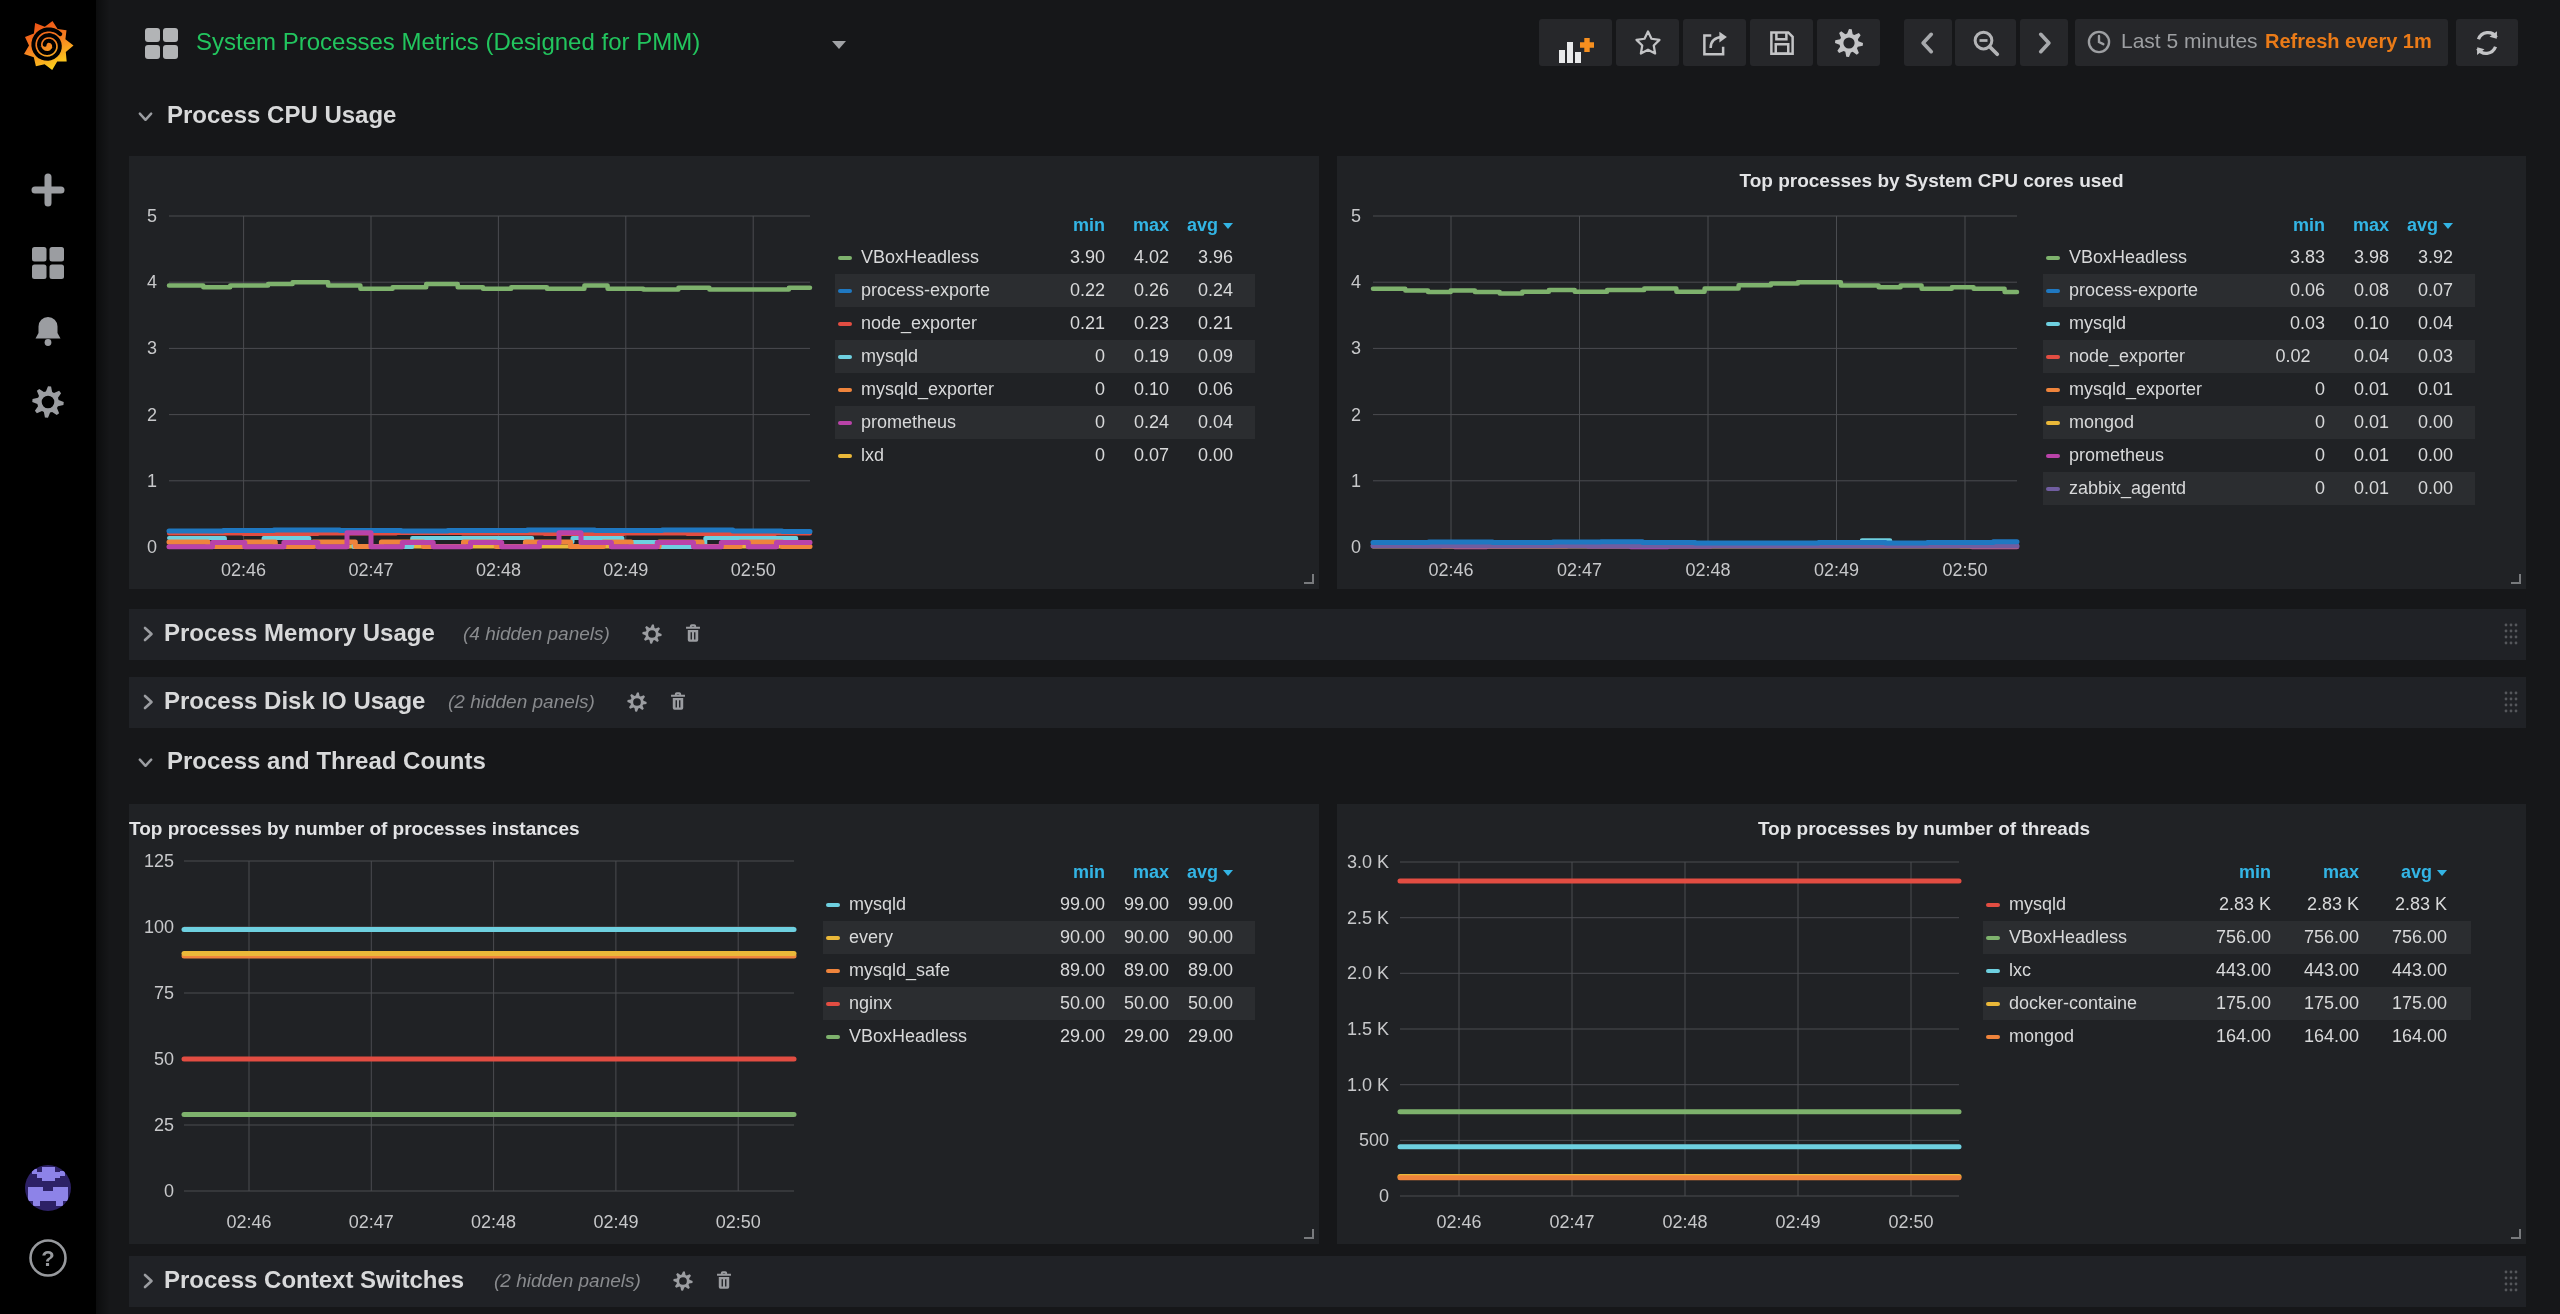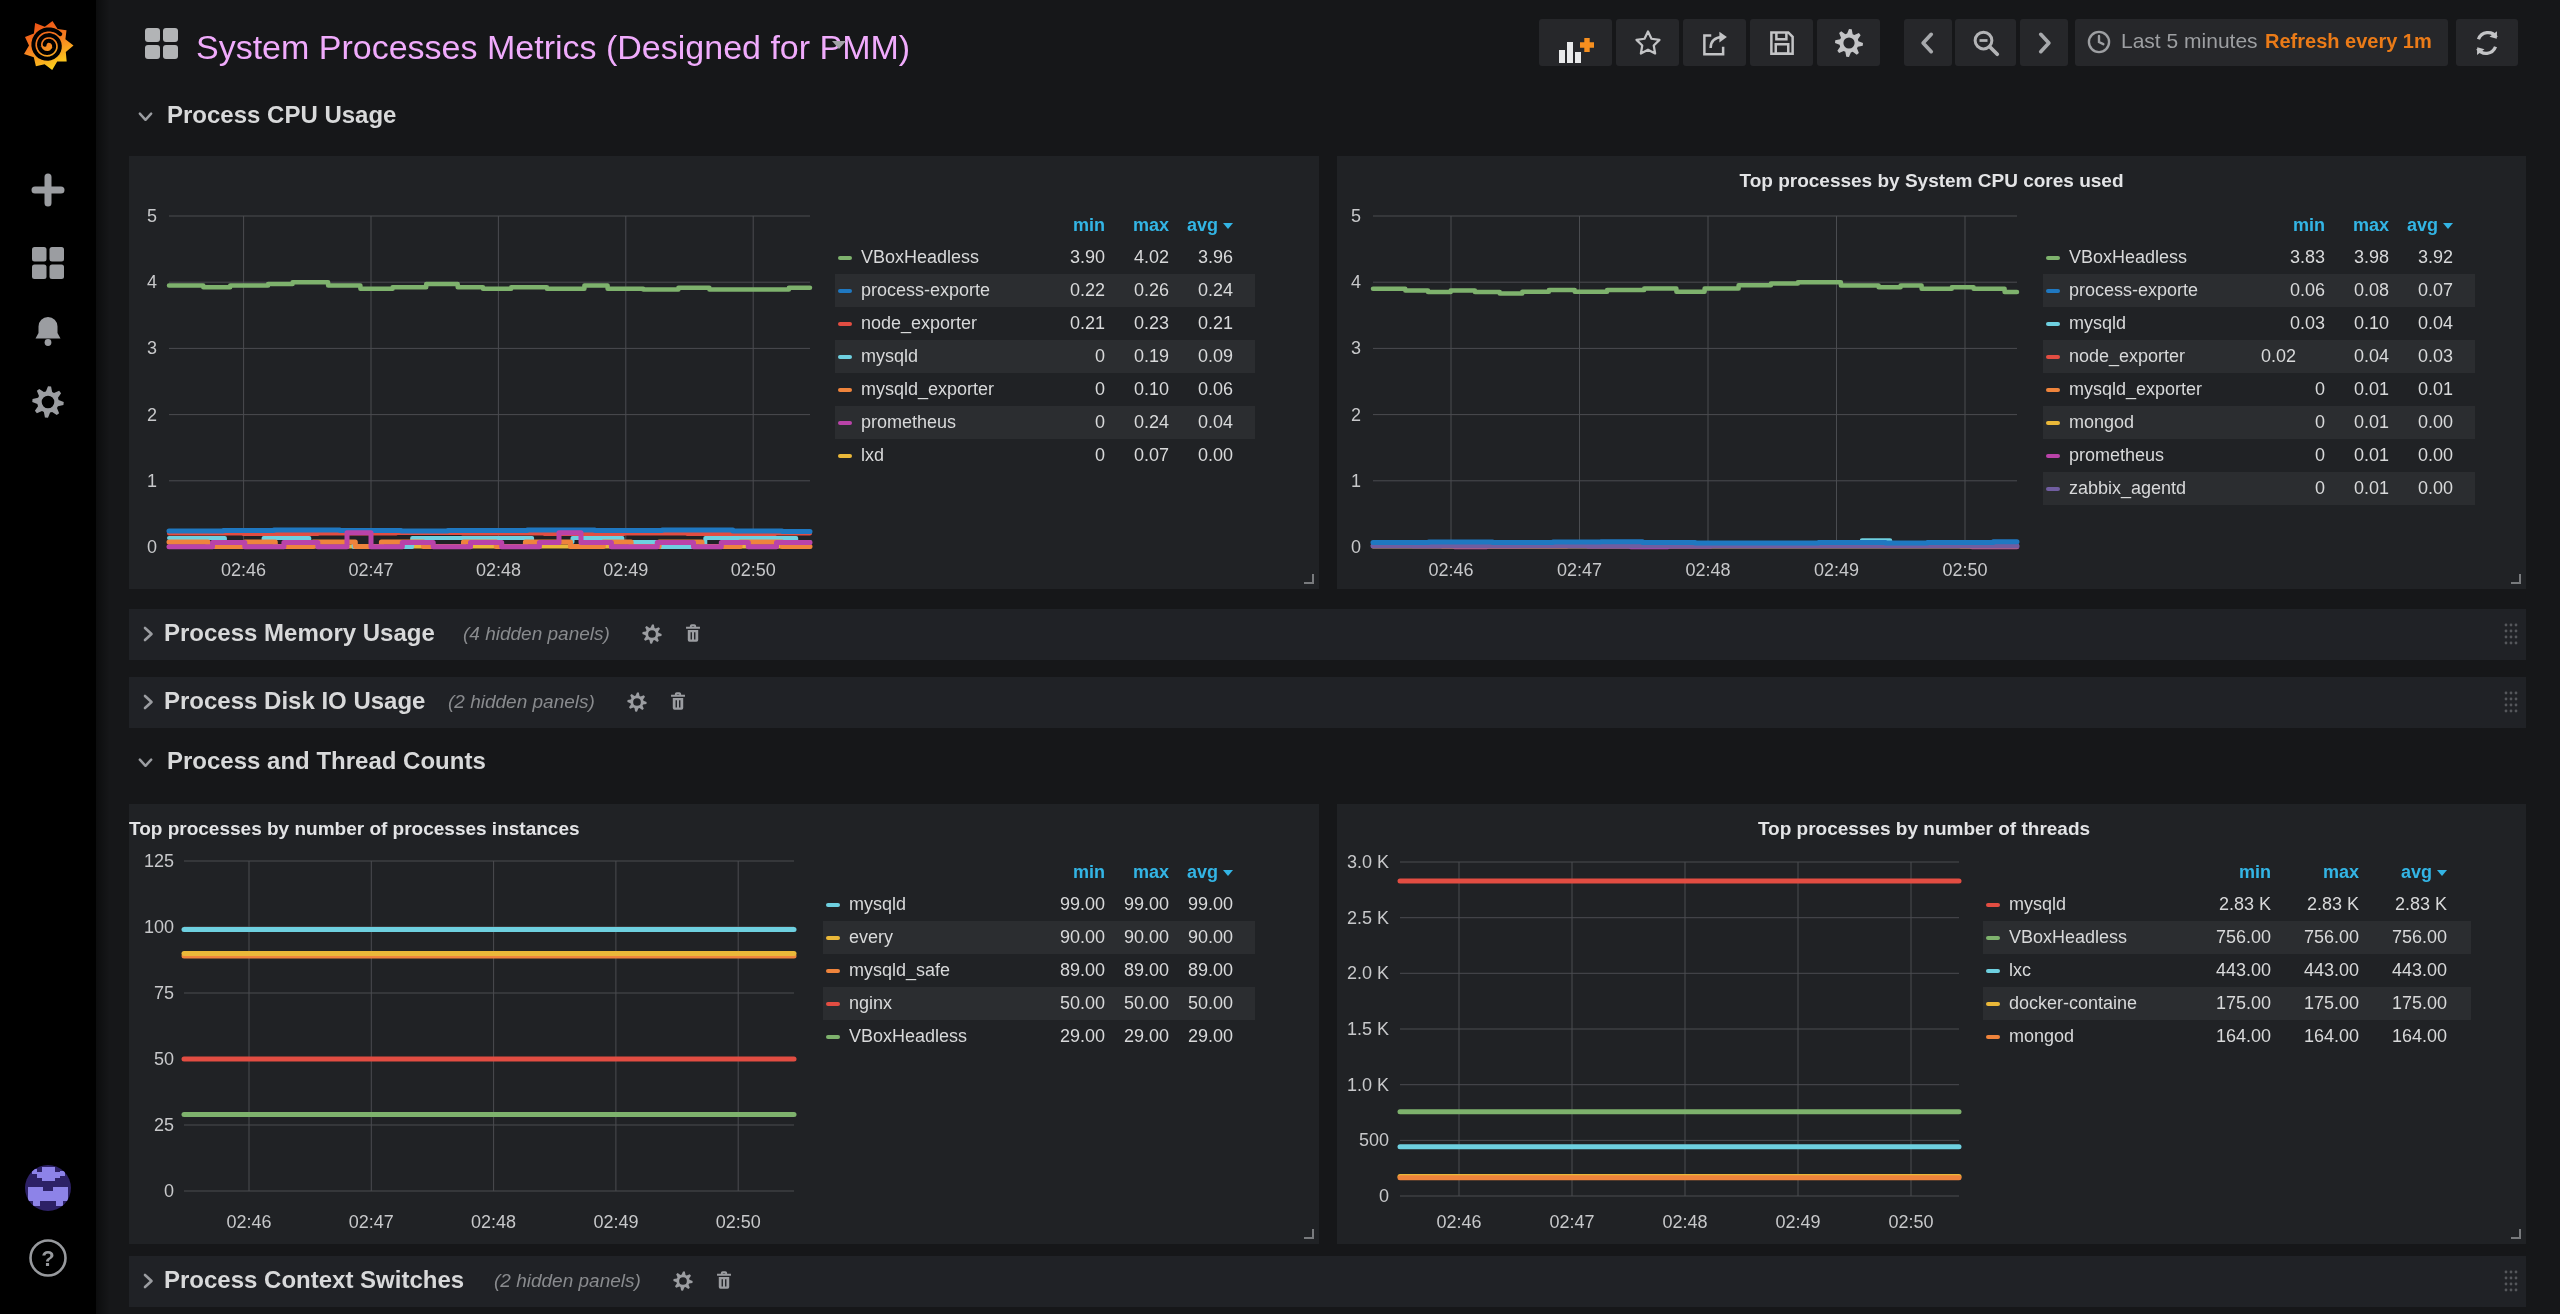--- a/index.html
+++ b/index.html
@@ -61,21 +61,21 @@
 </div>
 <div style="position:absolute;left:96px;top:0;width:14px;height:1314px;background:linear-gradient(90deg,rgba(0,0,0,0.45),rgba(0,0,0,0))"></div>
 
 <div style="position:absolute;left:96px;top:0;width:2464px;height:88px">
   <span style="position:absolute;left:49px;top:28px"><svg width="33" height="31" viewBox="0 0 33 31">
         <rect x="0" y="0" width="15" height="14" rx="3" fill="#b2b4b6"></rect>
         <rect x="18" y="0" width="15" height="14" rx="3" fill="#b2b4b6"></rect>
         <rect x="0" y="17" width="15" height="14" rx="3" fill="#b2b4b6"></rect>
         <rect x="18" y="17" width="15" height="14" rx="3" fill="#b2b4b6"></rect>
       </svg></span>
-  <span style="position:absolute;left:100px;top:28px;font-size:34px;color:#f0abfc">System Processes Metrics (Designed for PMM)</span>
+  <span style="position:absolute;left:100px;top:28px;font-size:24px;color:#22c55e">System Processes Metrics (Designed for PMM)</span>
   <span style="position:absolute;left:736px;top:41px;width:0;height:0;border-left:7px solid transparent;border-right:7px solid transparent;border-top:8px solid #a0a2a5"></span>
   <div style="position:absolute;left:1443px;top:19px;width:73px;height:47px;background:#26272a;border-radius:3px">
       <span style="position:absolute;left:50%;transform:translateX(-50%);top:17px"><svg width="40" height="32" viewBox="0 0 40 32">
           <rect x="3" y="14" width="6" height="13" fill="#e8e9ea"></rect>
           <rect x="11" y="6" width="6" height="21" fill="#e8e9ea"></rect>
           <rect x="19" y="16" width="6" height="11" fill="#e8e9ea"></rect>
           <path d="M31 2 V16 M24 9 H38" stroke="#f68f1f" stroke-width="5.4"></path>
         </svg></span>
     </div>
   <div style="position:absolute;left:1520px;top:19px;width:63px;height:47px;background:#26272a;border-radius:3px">
@@ -291,21 +291,21 @@
       <div style="display:flex;height:33px;line-height:33px;padding-right:22px;font-size:18px;color:#d8d9da">
         <span style="width:14px;height:4px;border-radius:2px;background:#6ED0E0;margin:15px 9px 0 3px;flex:none"></span>
         <div style="flex:1;white-space:nowrap;overflow:hidden">mysqld</div>
         <div style="width:64px;text-align:right">0.03</div>
         <div style="width:64px;text-align:right">0.10</div>
         <div style="width:64px;text-align:right">0.04</div>
       </div>
       <div style="display:flex;height:33px;line-height:33px;padding-right:22px;background:rgba(255,255,255,0.05);font-size:18px;color:#d8d9da">
         <span style="width:14px;height:4px;border-radius:2px;background:#E24D42;margin:15px 9px 0 3px;flex:none"></span>
         <div style="flex:1;white-space:nowrap;overflow:hidden">node_exporter</div>
-        <div style="width:64px;text-align:left">0.02</div>
+        <div style="width:64px;text-align:center">0.02</div>
         <div style="width:64px;text-align:right">0.04</div>
         <div style="width:64px;text-align:right">0.03</div>
       </div>
       <div style="display:flex;height:33px;line-height:33px;padding-right:22px;font-size:18px;color:#d8d9da">
         <span style="width:14px;height:4px;border-radius:2px;background:#EF843C;margin:15px 9px 0 3px;flex:none"></span>
         <div style="flex:1;white-space:nowrap;overflow:hidden">mysqld_exporter</div>
         <div style="width:64px;text-align:right">0</div>
         <div style="width:64px;text-align:right">0.01</div>
         <div style="width:64px;text-align:right">0.01</div>
       </div>

